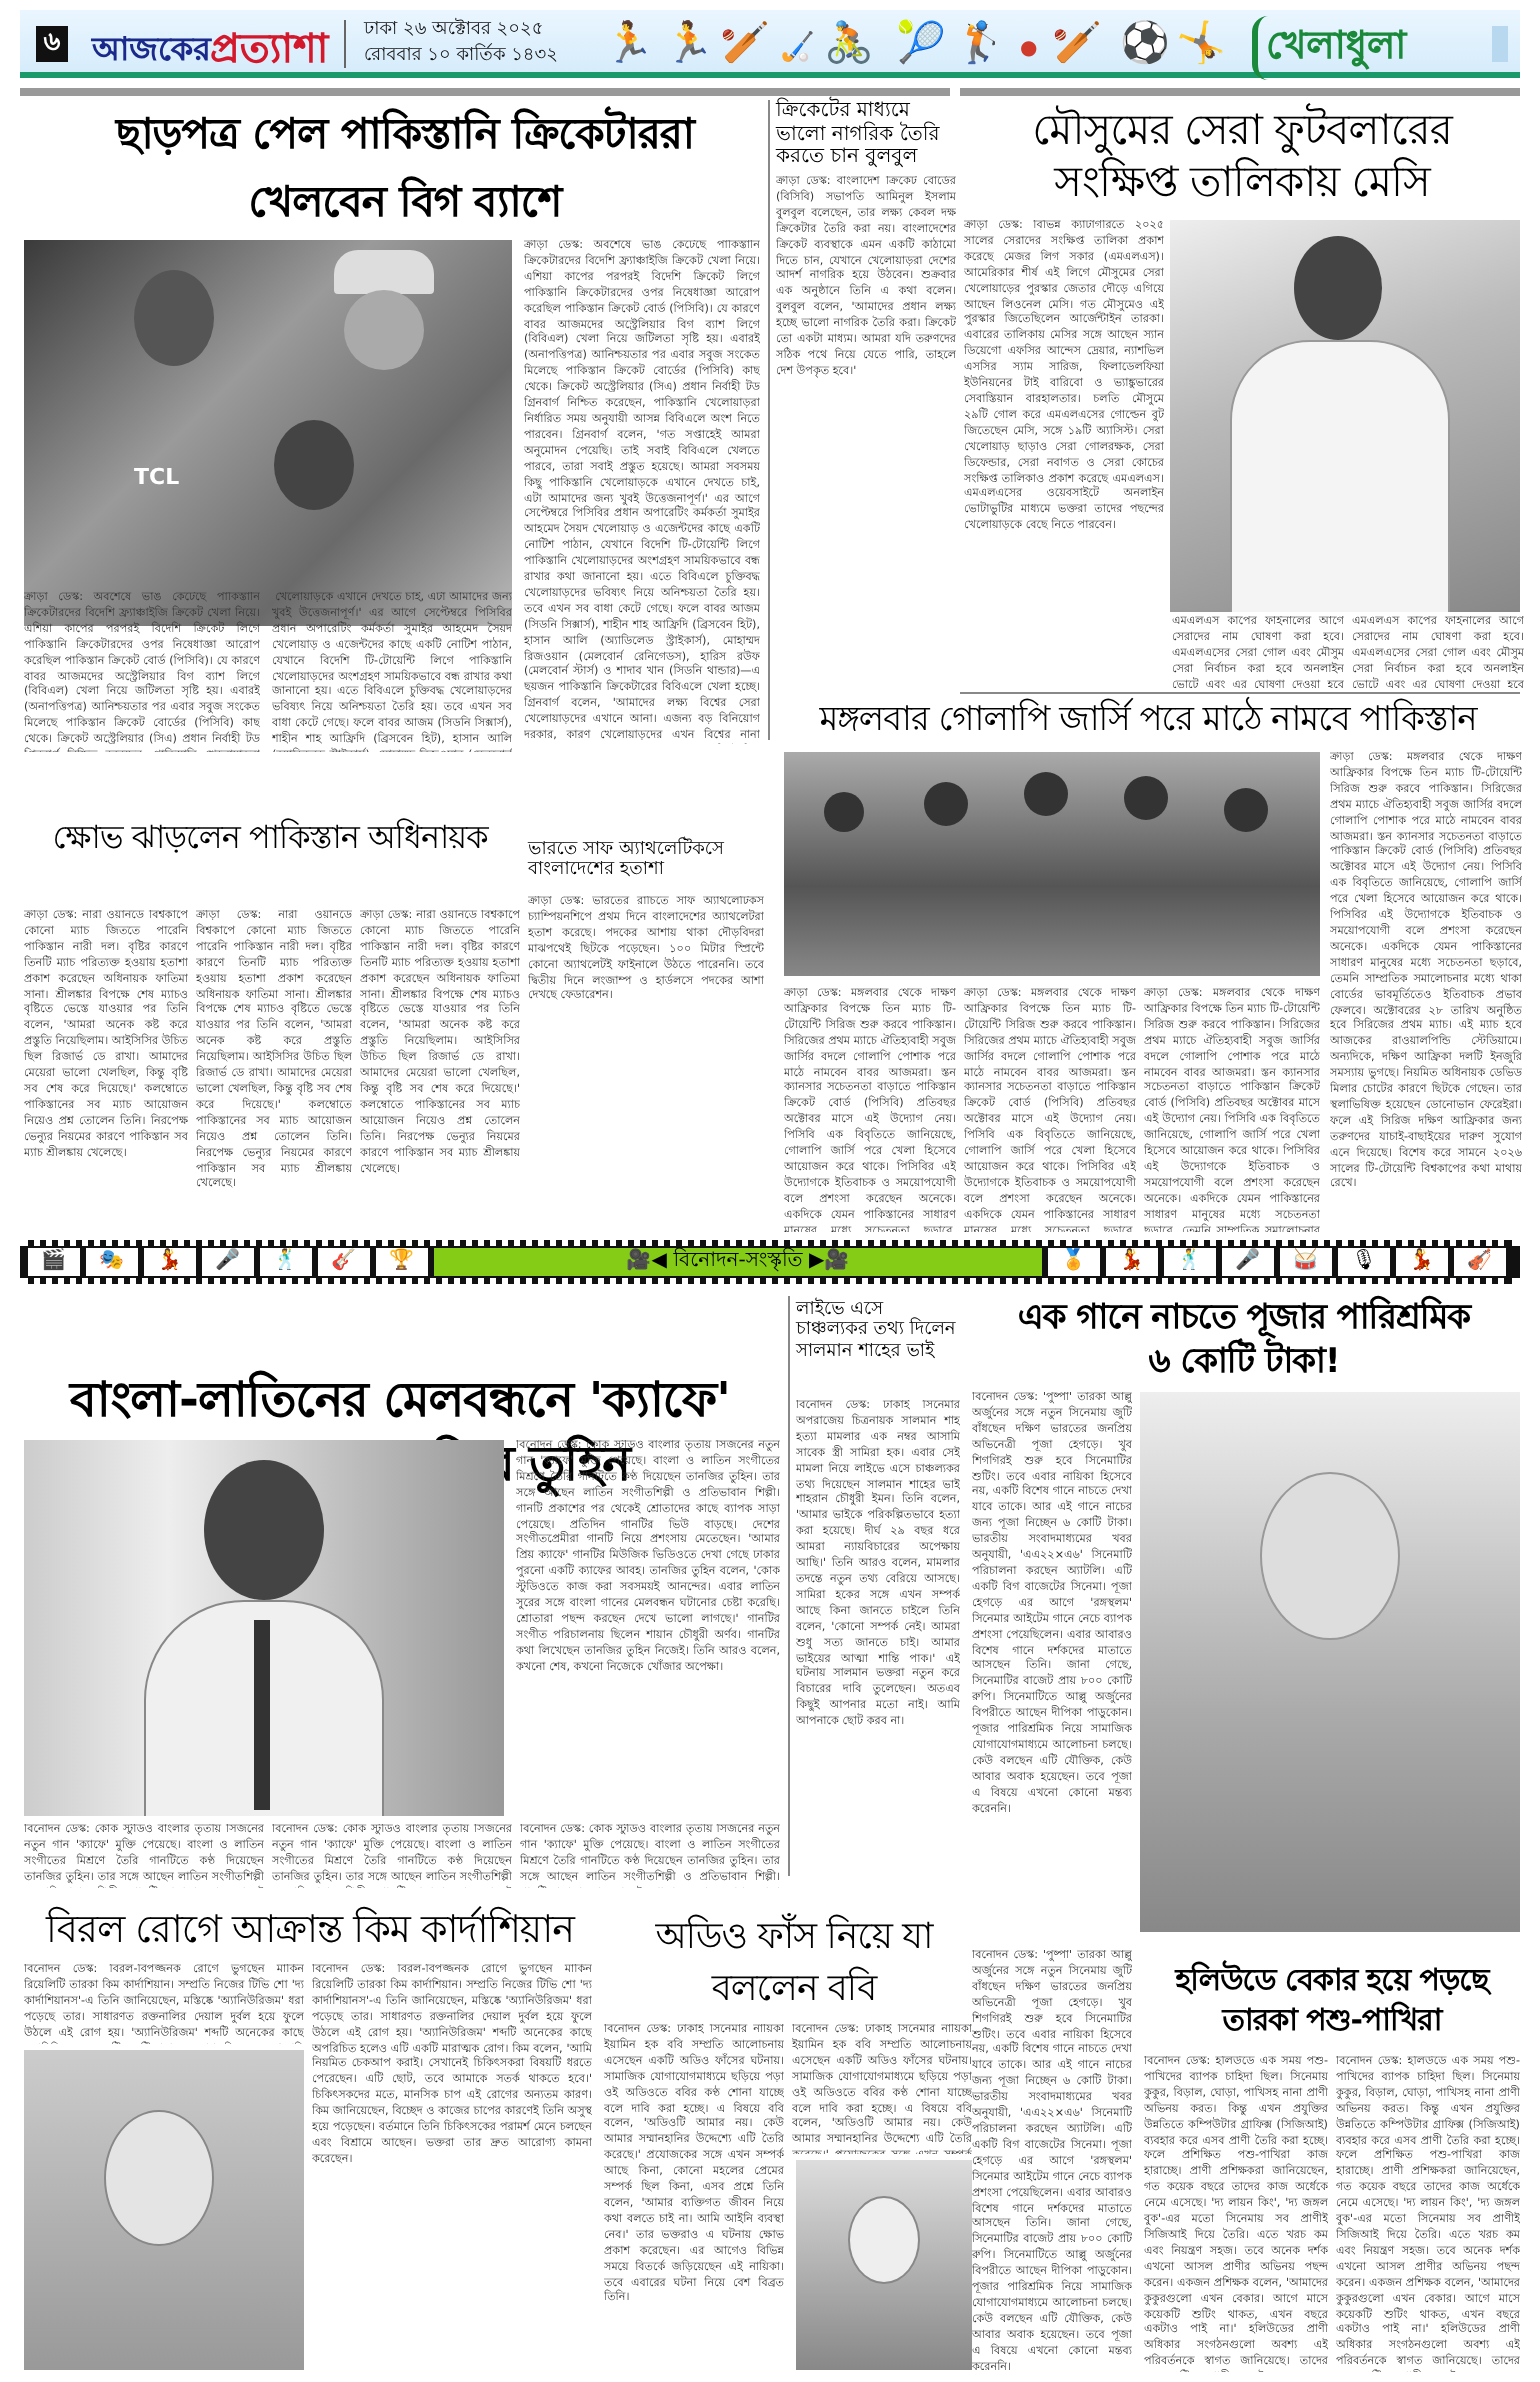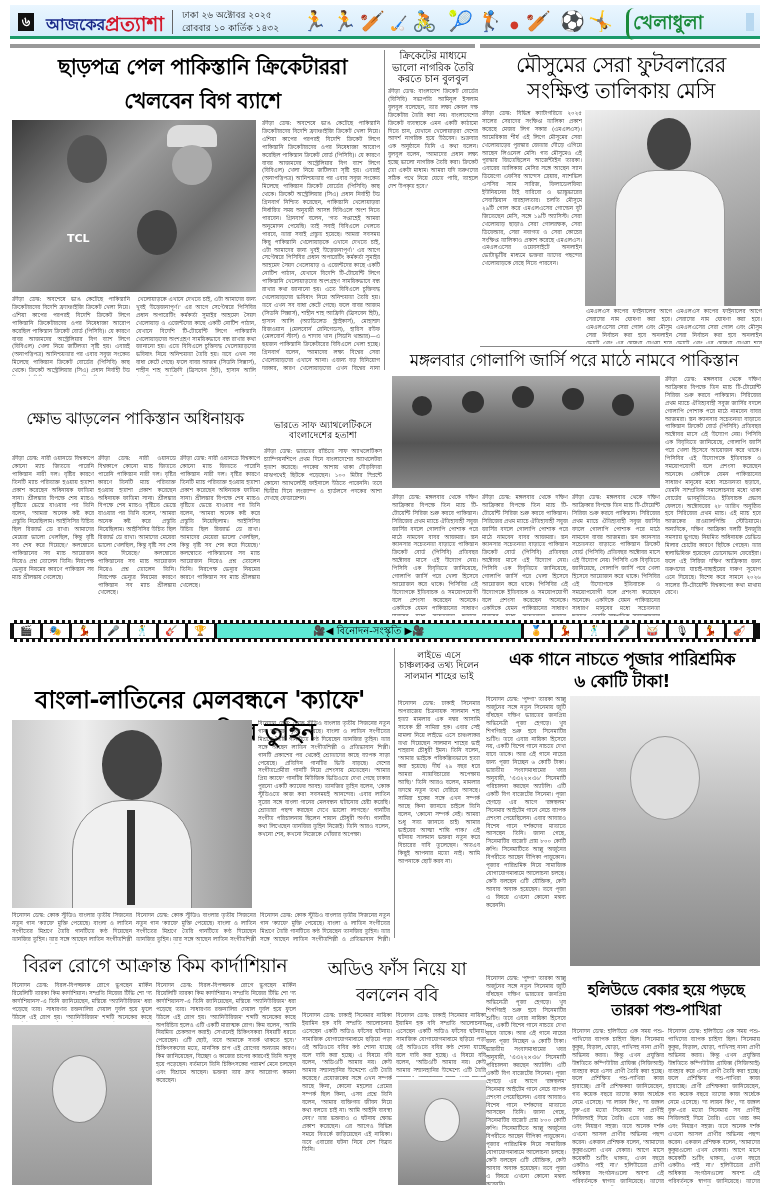--- a/index.html
+++ b/index.html
@@ -9,26 +9,26 @@
 .hdr .pg{position:absolute;left:8px;top:8px;width:16px;height:18px;background:#111;color:#fff;font:bold 13px "DejaVu Sans",sans-serif;text-align:center;line-height:18px}
 .hdr .logo1{position:absolute;left:36px;top:7px;font:bold 16px "DejaVu Sans",sans-serif;color:#1b2a8a}
 .hdr .logo2{position:absolute;left:95px;top:4px;font:bold 20px "DejaVu Sans",sans-serif;color:#d3182c}
 .hdr .sep{position:absolute;left:162px;top:5px;width:1px;height:24px;background:#666}
 .hdr .dt{position:absolute;left:172px;top:4px;font:9px "DejaVu Sans",sans-serif;line-height:13px;color:#111}
 .hdr .sport{position:absolute;font-size:20px;top:4px}
 .hdr .sec{position:absolute;left:616px;top:3px;font:bold 19px "DejaVu Sans",sans-serif;color:#1a8a3a;border-left:3px solid #1a8a3a;border-radius:8px;padding-left:4px}
 .hdr .sq{position:absolute;right:6px;top:8px;width:8px;height:18px;background:#b8d8f0}
 .rule{height:4px;background:#999}
 .h1{font-family:"DejaVu Sans",sans-serif;font-weight:bold;text-align:center;color:#000;letter-spacing:-0.5px}
-.h2{font-family:"DejaVu Sans",sans-serif;text-align:center;color:#000;line-height:1.15}
+.h2{font-family:"DejaVu Sans",sans-serif;text-align:left;color:#000;line-height:1.15}
 .txt{font-size:5.6px;line-height:7.9px;color:#333;text-align:justify;overflow:hidden;font-family:"DejaVu Sans",sans-serif}
 .img{background:#777;overflow:hidden}
 .film{left:10px;top:620px;width:750px;height:22px;background:#111;border-top:3px dotted #fff;border-bottom:3px dotted #fff;display:flex;align-items:center;padding:0 4px}
 .film .cell{width:26px;height:14px;background:#fff;margin-right:3px;font-size:10px;line-height:14px;text-align:center;color:#000}
-.film .mid{flex:1;height:14px;background:#5eead4;margin-right:3px;font:10px "DejaVu Sans",sans-serif;text-align:center;line-height:14px;color:#000}
+.film .mid{flex:1;height:14px;background:#84cc16;margin-right:3px;font:10px "DejaVu Sans",sans-serif;text-align:center;line-height:14px;color:#000}
 .vline{background:#888;width:1px}
 .hline{background:#444;height:2px}
 </style>
 </head>
 <body>
 
 <div class="abs hdr">
   <div class="pg">৬</div>
   <div class="logo1">আজকের</div>
   <div class="logo2">প্রত্যাশা</div>
@@ -52,21 +52,21 @@
   <div class="sq"></div>
 </div>
 
 <div class="abs rule" style="left:10px;top:44px;width:465px"></div>
 <div class="abs rule" style="left:480px;top:44px;width:280px"></div>
 
 <div class="abs h1" style="left:10px;top:50px;width:385px;font-size:21px;line-height:34px">
   <div>ছাড়পত্র পেল পাকিস্তানি ক্রিকেটাররা</div>
   <div>খেলবেন বিগ ব্যাশে</div>
 </div>
-<div class="abs img" style="left:12px;top:120px;width:244px;height:172px;background:linear-gradient(135deg,#3a3a3a,#9a9a9a 40%,#6a6a6a 70%,#bbb)">
+<div class="abs img" style="left:12px;top:120px;width:244px;height:193px;background:linear-gradient(135deg,#3a3a3a,#9a9a9a 40%,#6a6a6a 70%,#bbb)">
   <div style="position:absolute;left:55px;top:15px;width:40px;height:48px;border-radius:50%;background:#555"></div>
   <div style="position:absolute;left:155px;top:5px;width:50px;height:22px;border-radius:12px 12px 2px 2px;background:#ddd"></div>
   <div style="position:absolute;left:160px;top:25px;width:40px;height:40px;border-radius:50%;background:#aaa"></div>
   <div style="position:absolute;left:125px;top:90px;width:40px;height:45px;border-radius:50%;background:#444"></div>
   <div style="position:absolute;left:55px;top:112px;font:bold 11px 'DejaVu Sans',sans-serif;color:#fff">TCL</div>
 </div>
 <div class="abs txt" style="left:12px;top:296px;width:118px;height:80px">ক্রীড়া ডেস্ক: অবশেষে ভাঙ কেটেছে পাকিস্তানি ক্রিকেটারদের বিদেশি ফ্র্যাঞ্চাইজি ক্রিকেট খেলা নিয়ে। এশিয়া কাপের পরপরই বিদেশি ক্রিকেট লিগে পাকিস্তানি ক্রিকেটারদের ওপর নিষেধাজ্ঞা আরোপ করেছিল পাকিস্তান ক্রিকেট বোর্ড (পিসিবি)। যে কারণে বাবর আজমদের অস্ট্রেলিয়ার বিগ ব্যাশ লিগে (বিবিএল) খেলা নিয়ে জটিলতা সৃষ্টি হয়। এবারই (অনাপত্তিপত্র) আনিশ্চয়তার পর এবার সবুজ সংকেত মিলেছে পাকিস্তান ক্রিকেট বোর্ডের (পিসিবি) কাছ থেকে। ক্রিকেট অস্ট্রেলিয়ার (সিএ) প্রধান নির্বাহী টড গ্রিনবার্গ নিশ্চিত করেছেন, পাকিস্তানি খেলোয়াড়রা নির্ধারিত সময় অনুযায়ী আসন্ন বিবিএলে অংশ নিতে পারবেন। গ্রিনবার্গ বলেন, 'গত সপ্তাহেই আমরা অনুমোদন পেয়েছি। তাই সবাই বিবিএলে খেলতে পারবে, তারা সবাই প্রস্তুত হয়েছে। আমরা সবসময় কিছু পাকিস্তানি খেলোয়াড়কে এখানে দেখতে চাই, এটা আমাদের জন্য খুবই উত্তেজনাপূর্ণ।' এর আগে সেপ্টেম্বরে পিসিবির প্রধান অপারেটিং কর্মকর্তা সুমাইর আহমেদ সৈয়দ খেলোয়াড় ও এজেন্টদের কাছে একটি নোটিশ পাঠান, যেখানে বিদেশি টি-টোয়েন্টি লিগে পাকিস্তানি খেলোয়াড়দের অংশগ্রহণ সাময়িকভাবে বন্ধ রাখার কথা জানানো হয়। এতে বিবিএলে চুক্তিবদ্ধ খেলোয়াড়দের ভবিষ্যৎ নিয়ে অনিশ্চয়তা তৈরি হয়। তবে এখন সব বাধা কেটে গেছে। ফলে বাবর আজম (সিডনি সিক্সার্স), শাহীন শাহ আফ্রিদি (ব্রিসবেন হিট), হাসান আলি (অ্যাডিলেড স্ট্রাইকার্স), মোহাম্মদ রিজওয়ান (মেলবোর্ন রেনিগেডস), হারিস রউফ (মেলবোর্ন স্টার্স) ও শাদাব খান (সিডনি থান্ডার)—এ ছয়জন পাকিস্তানি ক্রিকেটারের বিবিএলে খেলা হচ্ছে। গ্রিনবার্গ বলেন, 'আমাদের লক্ষ্য বিশ্বের সেরা খেলোয়াড়দের এখানে আনা। এজন্য বড় বিনিয়োগ দরকার, কারণ খেলোয়াড়দের এখন বিশ্বের নানা জায়গায় খেলার সুযোগ আছে। আমরা যদি বৈশ্বিক লিগগুলোর সঙ্গে প্রতিযোগিতা করতে চাই, তাহলে আমাদেরও নিজেদের আরও শক্তিশালী করতে হবে।' তিনি আরও যোগ করেন, 'এখনকার প্রজন্মের অস্ট্রেলিয়ান খেলোয়াড়রা দেশের হয়ে খেলাকে অগ্রাধিকার দিচ্ছে, কিন্তু ভবিষ্যৎ প্রজন্মের দিকেই আমাদের এখন নজর দিতে হবে। তারা যেন অস্ট্রেলিয়ান ক্রিকেটের সঙ্গে যুক্ত থাকে, সেটাই সবচেয়ে গুরুত্বপূর্ণ।' গ্রিনবার্গ এমন বলেন এক সময়ে সম্মেলনে, যেখানে ক্রিকেট অস্ট্রেলিয়া নতুন সিক্স-এ-সাইড 'ব্যাশ সিরিজ' ফরম্যাট চালুর ঘোষণা দেয়- যা মাত্র ৯০ মিনিটে খেলা যাবে এবং নতুন খেলোয়াড়দের ক্রিকেটের সঙ্গে পরিচিত করানোই এর মূল উদ্দেশ্য।</div>
 <div class="abs txt" style="left:136px;top:296px;width:120px;height:80px;text-indent:-300em;overflow:hidden"><span>ক্রীড়া ডেস্ক: অবশেষে ভাঙ কেটেছে পাকিস্তানি ক্রিকেটারদের বিদেশি ফ্র্যাঞ্চাইজি ক্রিকেট খেলা নিয়ে। এশিয়া কাপের পরপরই বিদেশি ক্রিকেট লিগে পাকিস্তানি ক্রিকেটারদের ওপর নিষেধাজ্ঞা আরোপ করেছিল পাকিস্তান ক্রিকেট বোর্ড (পিসিবি)। যে কারণে বাবর আজমদের অস্ট্রেলিয়ার বিগ ব্যাশ লিগে (বিবিএল) খেলা নিয়ে জটিলতা সৃষ্টি হয়। এবারই (অনাপত্তিপত্র) আনিশ্চয়তার পর এবার সবুজ সংকেত মিলেছে পাকিস্তান ক্রিকেট বোর্ডের (পিসিবি) কাছ থেকে। ক্রিকেট অস্ট্রেলিয়ার (সিএ) প্রধান নির্বাহী টড গ্রিনবার্গ নিশ্চিত করেছেন, পাকিস্তানি খেলোয়াড়রা নির্ধারিত সময় অনুযায়ী আসন্ন বিবিএলে অংশ নিতে পারবেন। গ্রিনবার্গ বলেন, 'গত সপ্তাহেই আমরা অনুমোদন পেয়েছি। তাই সবাই বিবিএলে খেলতে পারবে, তারা সবাই প্রস্তুত হয়েছে। আমরা সবসময় কিছু পাকিস্তানি খেলোয়াড়কে এখানে দেখতে চাই, এটা আমাদের জন্য খুবই উত্তেজনাপূর্ণ।' এর আগে সেপ্টেম্বরে পিসিবির প্রধান অপারেটিং কর্মকর্তা সুমাইর আহমেদ সৈয়দ খেলোয়াড় ও এজেন্টদের কাছে একটি নোটিশ পাঠান, যেখানে বিদেশি টি-টোয়েন্টি লিগে পাকিস্তানি খেলোয়াড়দের অংশগ্রহণ সাময়িকভাবে বন্ধ রাখার কথা জানানো হয়। এতে বিবিএলে চুক্তিবদ্ধ খেলোয়াড়দের ভবিষ্যৎ নিয়ে অনিশ্চয়তা তৈরি হয়। তবে এখন সব বাধা কেটে গেছে। ফলে বাবর আজম (সিডনি সিক্সার্স), শাহীন শাহ আফ্রিদি (ব্রিসবেন হিট), হাসান আলি (অ্যাডিলেড স্ট্রাইকার্স), মোহাম্মদ রিজওয়ান (মেলবোর্ন রেনিগেডস), হারিস রউফ (মেলবোর্ন স্টার্স) ও শাদাব খান (সিডনি থান্ডার)—এ ছয়জন পাকিস্তানি ক্রিকেটারের বিবিএলে খেলা হচ্ছে। গ্রিনবার্গ বলেন, 'আমাদের লক্ষ্য বিশ্বের সেরা খেলোয়াড়দের এখানে আনা। এজন্য বড় বিনিয়োগ দরকার, কারণ খেলোয়াড়দের এখন বিশ্বের নানা জায়গায় খেলার সুযোগ আছে। আমরা যদি বৈশ্বিক লিগগুলোর সঙ্গে প্রতিযোগিতা করতে চাই, তাহলে আমাদেরও নিজেদের আরও শক্তিশালী করতে হবে।' তিনি আরও যোগ করেন, 'এখনকার প্রজন্মের অস্ট্রেলিয়ান খেলোয়াড়রা দেশের হয়ে খেলাকে অগ্রাধিকার দিচ্ছে, কিন্তু ভবিষ্যৎ প্রজন্মের দিকেই আমাদের এখন নজর দিতে হবে। তারা যেন অস্ট্রেলিয়ান ক্রিকেটের সঙ্গে যুক্ত থাকে, সেটাই সবচেয়ে গুরুত্বপূর্ণ।' গ্রিনবার্গ এমন বলেন এক সময়ে সম্মেলনে, যেখানে ক্রিকেট অস্ট্রেলিয়া নতুন সিক্স-এ-সাইড 'ব্যাশ সিরিজ' ফরম্যাট চালুর ঘোষণা দেয়- যা মাত্র ৯০ মিনিটে খেলা যাবে এবং নতুন খেলোয়াড়দের ক্রিকেটের সঙ্গে পরিচিত করানোই এর মূল উদ্দেশ্য।</span></div>
 <div class="abs txt" style="left:262px;top:120px;width:118px;height:252px">ক্রীড়া ডেস্ক: অবশেষে ভাঙ কেটেছে পাকিস্তানি ক্রিকেটারদের বিদেশি ফ্র্যাঞ্চাইজি ক্রিকেট খেলা নিয়ে। এশিয়া কাপের পরপরই বিদেশি ক্রিকেট লিগে পাকিস্তানি ক্রিকেটারদের ওপর নিষেধাজ্ঞা আরোপ করেছিল পাকিস্তান ক্রিকেট বোর্ড (পিসিবি)। যে কারণে বাবর আজমদের অস্ট্রেলিয়ার বিগ ব্যাশ লিগে (বিবিএল) খেলা নিয়ে জটিলতা সৃষ্টি হয়। এবারই (অনাপত্তিপত্র) আনিশ্চয়তার পর এবার সবুজ সংকেত মিলেছে পাকিস্তান ক্রিকেট বোর্ডের (পিসিবি) কাছ থেকে। ক্রিকেট অস্ট্রেলিয়ার (সিএ) প্রধান নির্বাহী টড গ্রিনবার্গ নিশ্চিত করেছেন, পাকিস্তানি খেলোয়াড়রা নির্ধারিত সময় অনুযায়ী আসন্ন বিবিএলে অংশ নিতে পারবেন। গ্রিনবার্গ বলেন, 'গত সপ্তাহেই আমরা অনুমোদন পেয়েছি। তাই সবাই বিবিএলে খেলতে পারবে, তারা সবাই প্রস্তুত হয়েছে। আমরা সবসময় কিছু পাকিস্তানি খেলোয়াড়কে এখানে দেখতে চাই, এটা আমাদের জন্য খুবই উত্তেজনাপূর্ণ।' এর আগে সেপ্টেম্বরে পিসিবির প্রধান অপারেটিং কর্মকর্তা সুমাইর আহমেদ সৈয়দ খেলোয়াড় ও এজেন্টদের কাছে একটি নোটিশ পাঠান, যেখানে বিদেশি টি-টোয়েন্টি লিগে পাকিস্তানি খেলোয়াড়দের অংশগ্রহণ সাময়িকভাবে বন্ধ রাখার কথা জানানো হয়। এতে বিবিএলে চুক্তিবদ্ধ খেলোয়াড়দের ভবিষ্যৎ নিয়ে অনিশ্চয়তা তৈরি হয়। তবে এখন সব বাধা কেটে গেছে। ফলে বাবর আজম (সিডনি সিক্সার্স), শাহীন শাহ আফ্রিদি (ব্রিসবেন হিট), হাসান আলি (অ্যাডিলেড স্ট্রাইকার্স), মোহাম্মদ রিজওয়ান (মেলবোর্ন রেনিগেডস), হারিস রউফ (মেলবোর্ন স্টার্স) ও শাদাব খান (সিডনি থান্ডার)—এ ছয়জন পাকিস্তানি ক্রিকেটারের বিবিএলে খেলা হচ্ছে। গ্রিনবার্গ বলেন, 'আমাদের লক্ষ্য বিশ্বের সেরা খেলোয়াড়দের এখানে আনা। এজন্য বড় বিনিয়োগ দরকার, কারণ খেলোয়াড়দের এখন বিশ্বের নানা জায়গায় খেলার সুযোগ আছে। আমরা যদি বৈশ্বিক লিগগুলোর সঙ্গে প্রতিযোগিতা করতে চাই, তাহলে আমাদেরও নিজেদের আরও শক্তিশালী করতে হবে।' তিনি আরও যোগ করেন, 'এখনকার প্রজন্মের অস্ট্রেলিয়ান খেলোয়াড়রা দেশের হয়ে খেলাকে অগ্রাধিকার দিচ্ছে, কিন্তু ভবিষ্যৎ প্রজন্মের দিকেই আমাদের এখন নজর দিতে হবে। তারা যেন অস্ট্রেলিয়ান ক্রিকেটের সঙ্গে যুক্ত থাকে, সেটাই সবচেয়ে গুরুত্বপূর্ণ।' গ্রিনবার্গ এমন বলেন এক সময়ে সম্মেলনে, যেখানে ক্রিকেট অস্ট্রেলিয়া নতুন সিক্স-এ-সাইড 'ব্যাশ সিরিজ' ফরম্যাট চালুর ঘোষণা দেয়- যা মাত্র ৯০ মিনিটে খেলা যাবে এবং নতুন খেলোয়াড়দের ক্রিকেটের সঙ্গে পরিচিত করানোই এর মূল উদ্দেশ্য।</div>
 

